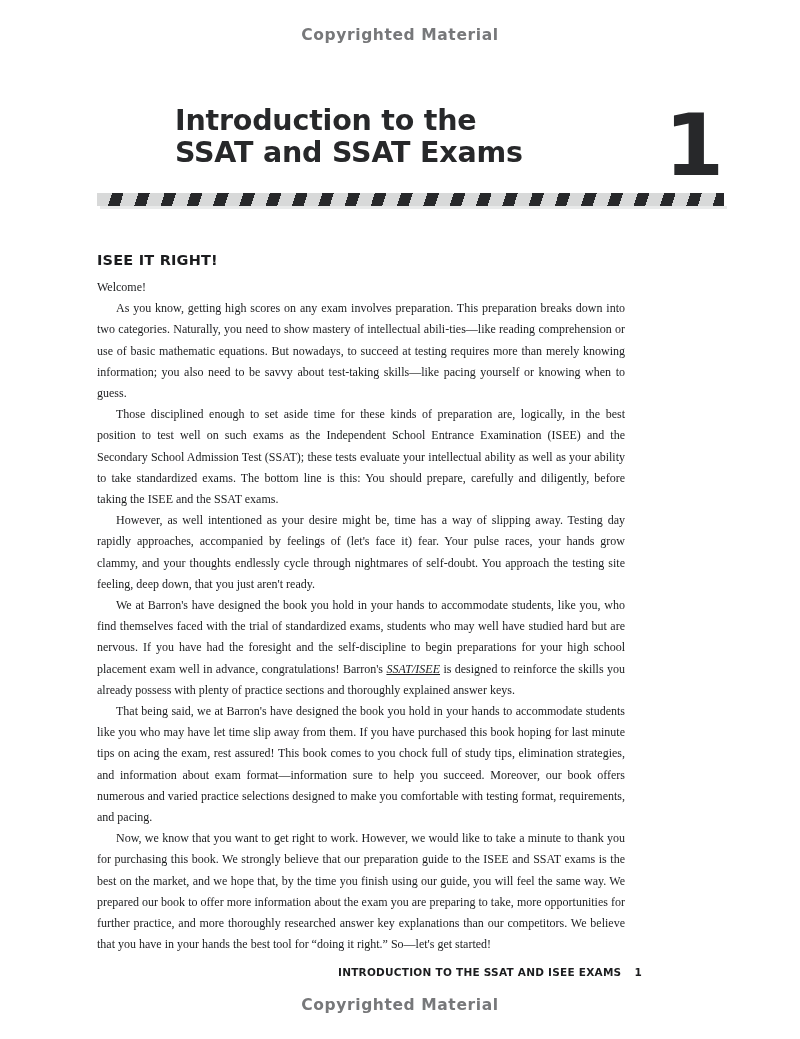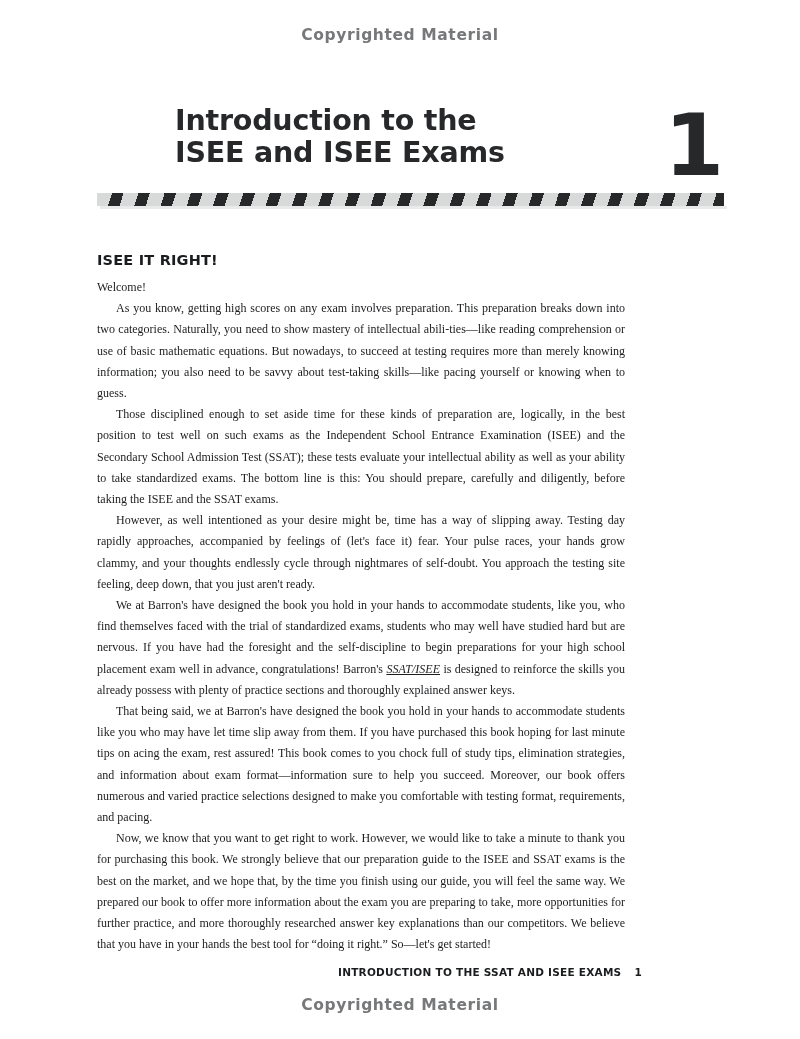--- a/index.html
+++ b/index.html
@@ -151,21 +151,21 @@
 </style>
 </head>
 <body>
 
 <div class="page">
 
   <div class="watermark watermark-top">Copyrighted Material</div>
 
   <div class="chapter-header">
     <div class="chapter-title">Introduction to the
-ISEE and ISEE Exams</div>
+SSAT and SSAT Exams</div>
     <div class="chapter-number">1</div>
   </div>
 
   <div class="stripe-rule"></div>
   <div class="stripe-rule-shadow"></div>
 
   <div class="content">
 
     <div class="section-heading">ISEE IT RIGHT!</div>
 

